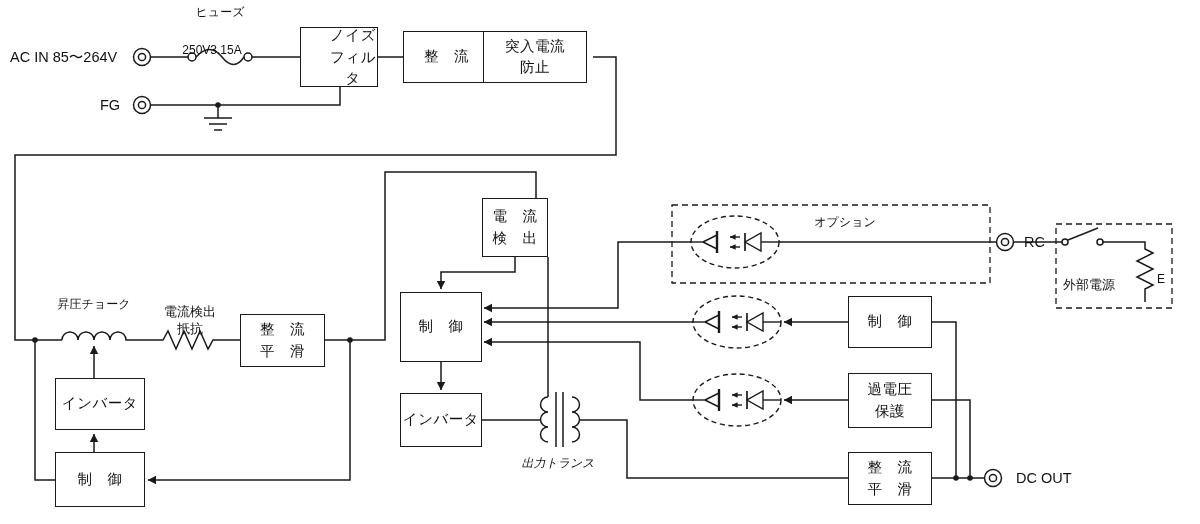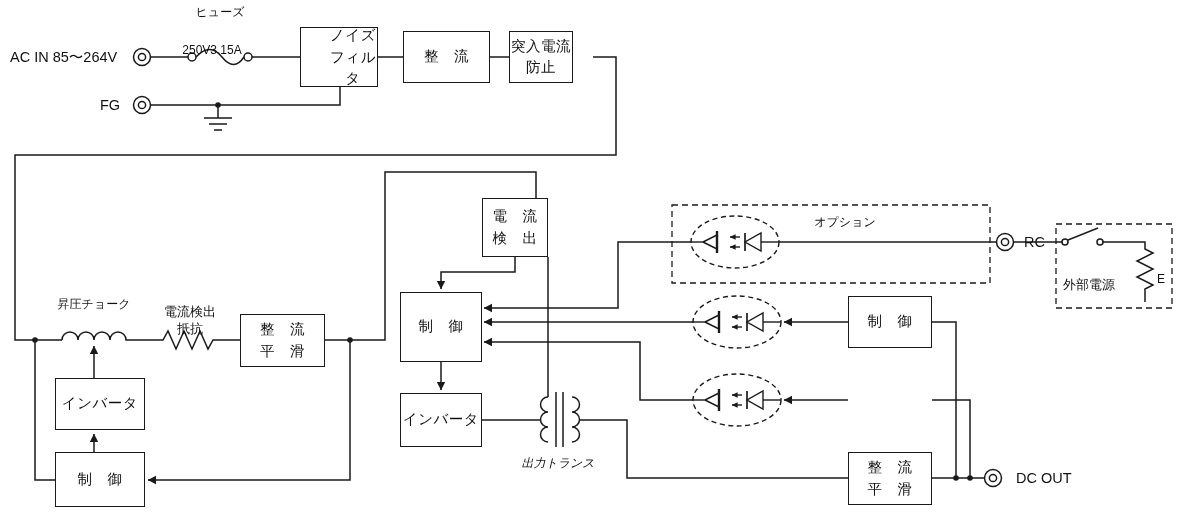--- a/index.html
+++ b/index.html
@@ -145,21 +145,21 @@
       </g>
   </svg>
 
   <div class="box" style="left:300px;top:27px;width:78px;height:60px;padding-left:28px;">
     <span>ノイズ</span>
     <span>フィルタ</span>
   </div>
   <div class="box" style="left:403px;top:31px;width:87px;height:52px;">
     <span>整　流</span>
   </div>
-  <div class="box" style="left:509px;top:31px;width:64px;height:52px;">
+  <div class="box" style="left:483px;top:31px;width:104px;height:52px;">
     <span>突入電流</span>
     <span>防止</span>
   </div>
   <div class="box" style="left:240px;top:314px;width:85px;height:53px;">
     <span>整　流</span>
     <span>平　滑</span>
   </div>
   <div class="box" style="left:55px;top:378px;width:90px;height:52px;">
     <span>インバータ</span>
   </div>
@@ -171,20 +171,24 @@
     <span>検　出</span>
   </div>
   <div class="box" style="left:400px;top:292px;width:82px;height:70px;">
     <span>制　御</span>
   </div>
   <div class="box" style="left:400px;top:393px;width:82px;height:54px;">
     <span>インバータ</span>
   </div>
   <div class="box" style="left:848px;top:296px;width:84px;height:52px;">
     <span>制　御</span>
+  </div>
+  <div class="box" style="left:848px;top:373px;width:84px;height:55px;">
+    <span>過電圧</span>
+    <span>保護</span>
   </div>
   <div class="box" style="left:848px;top:452px;width:84px;height:53px;">
     <span>整　流</span>
     <span>平　滑</span>
   </div>
 
   <div class="lbl" style="left:10px;top:48px;">AC IN 85〜264V</div>
   <div class="lbl" style="left:100px;top:96px;">FG</div>
   <div class="lbl c s14" style="left:178px;top:5px;width:84px;">ヒューズ</div>
   <div class="lbl c s14" style="left:170px;top:23px;width:84px;margin-top:20px;">250V3.15A</div>

